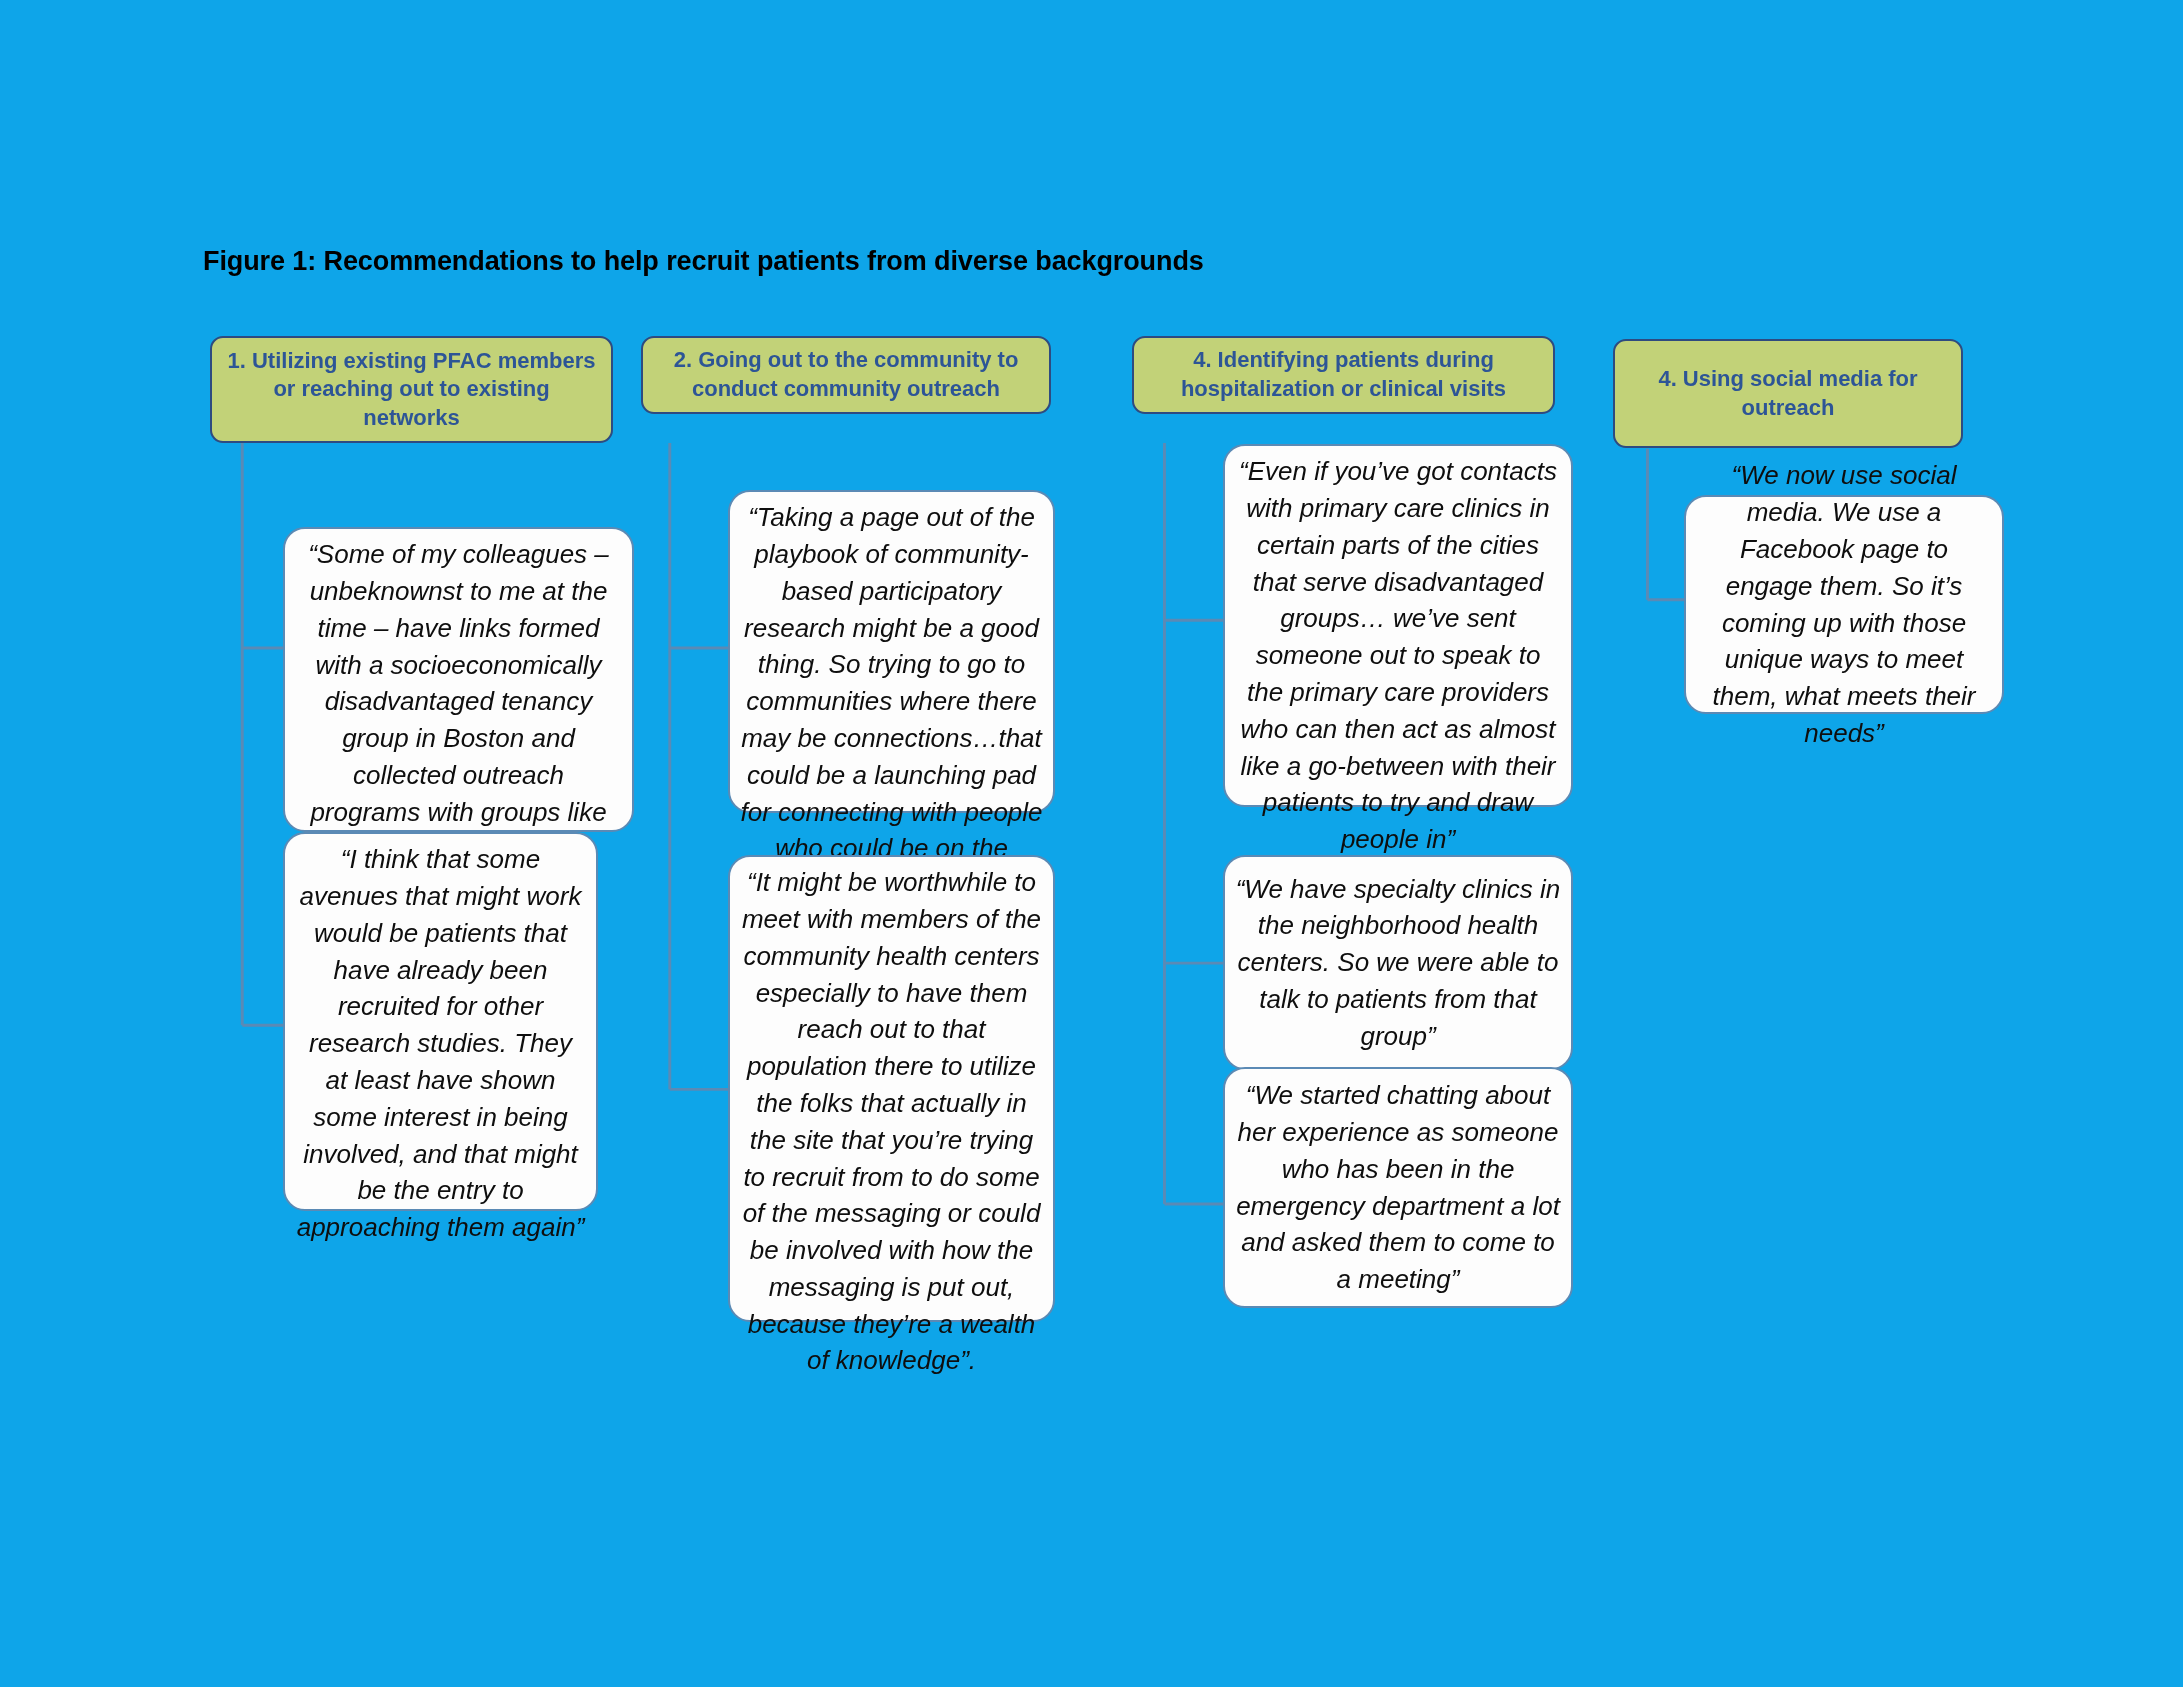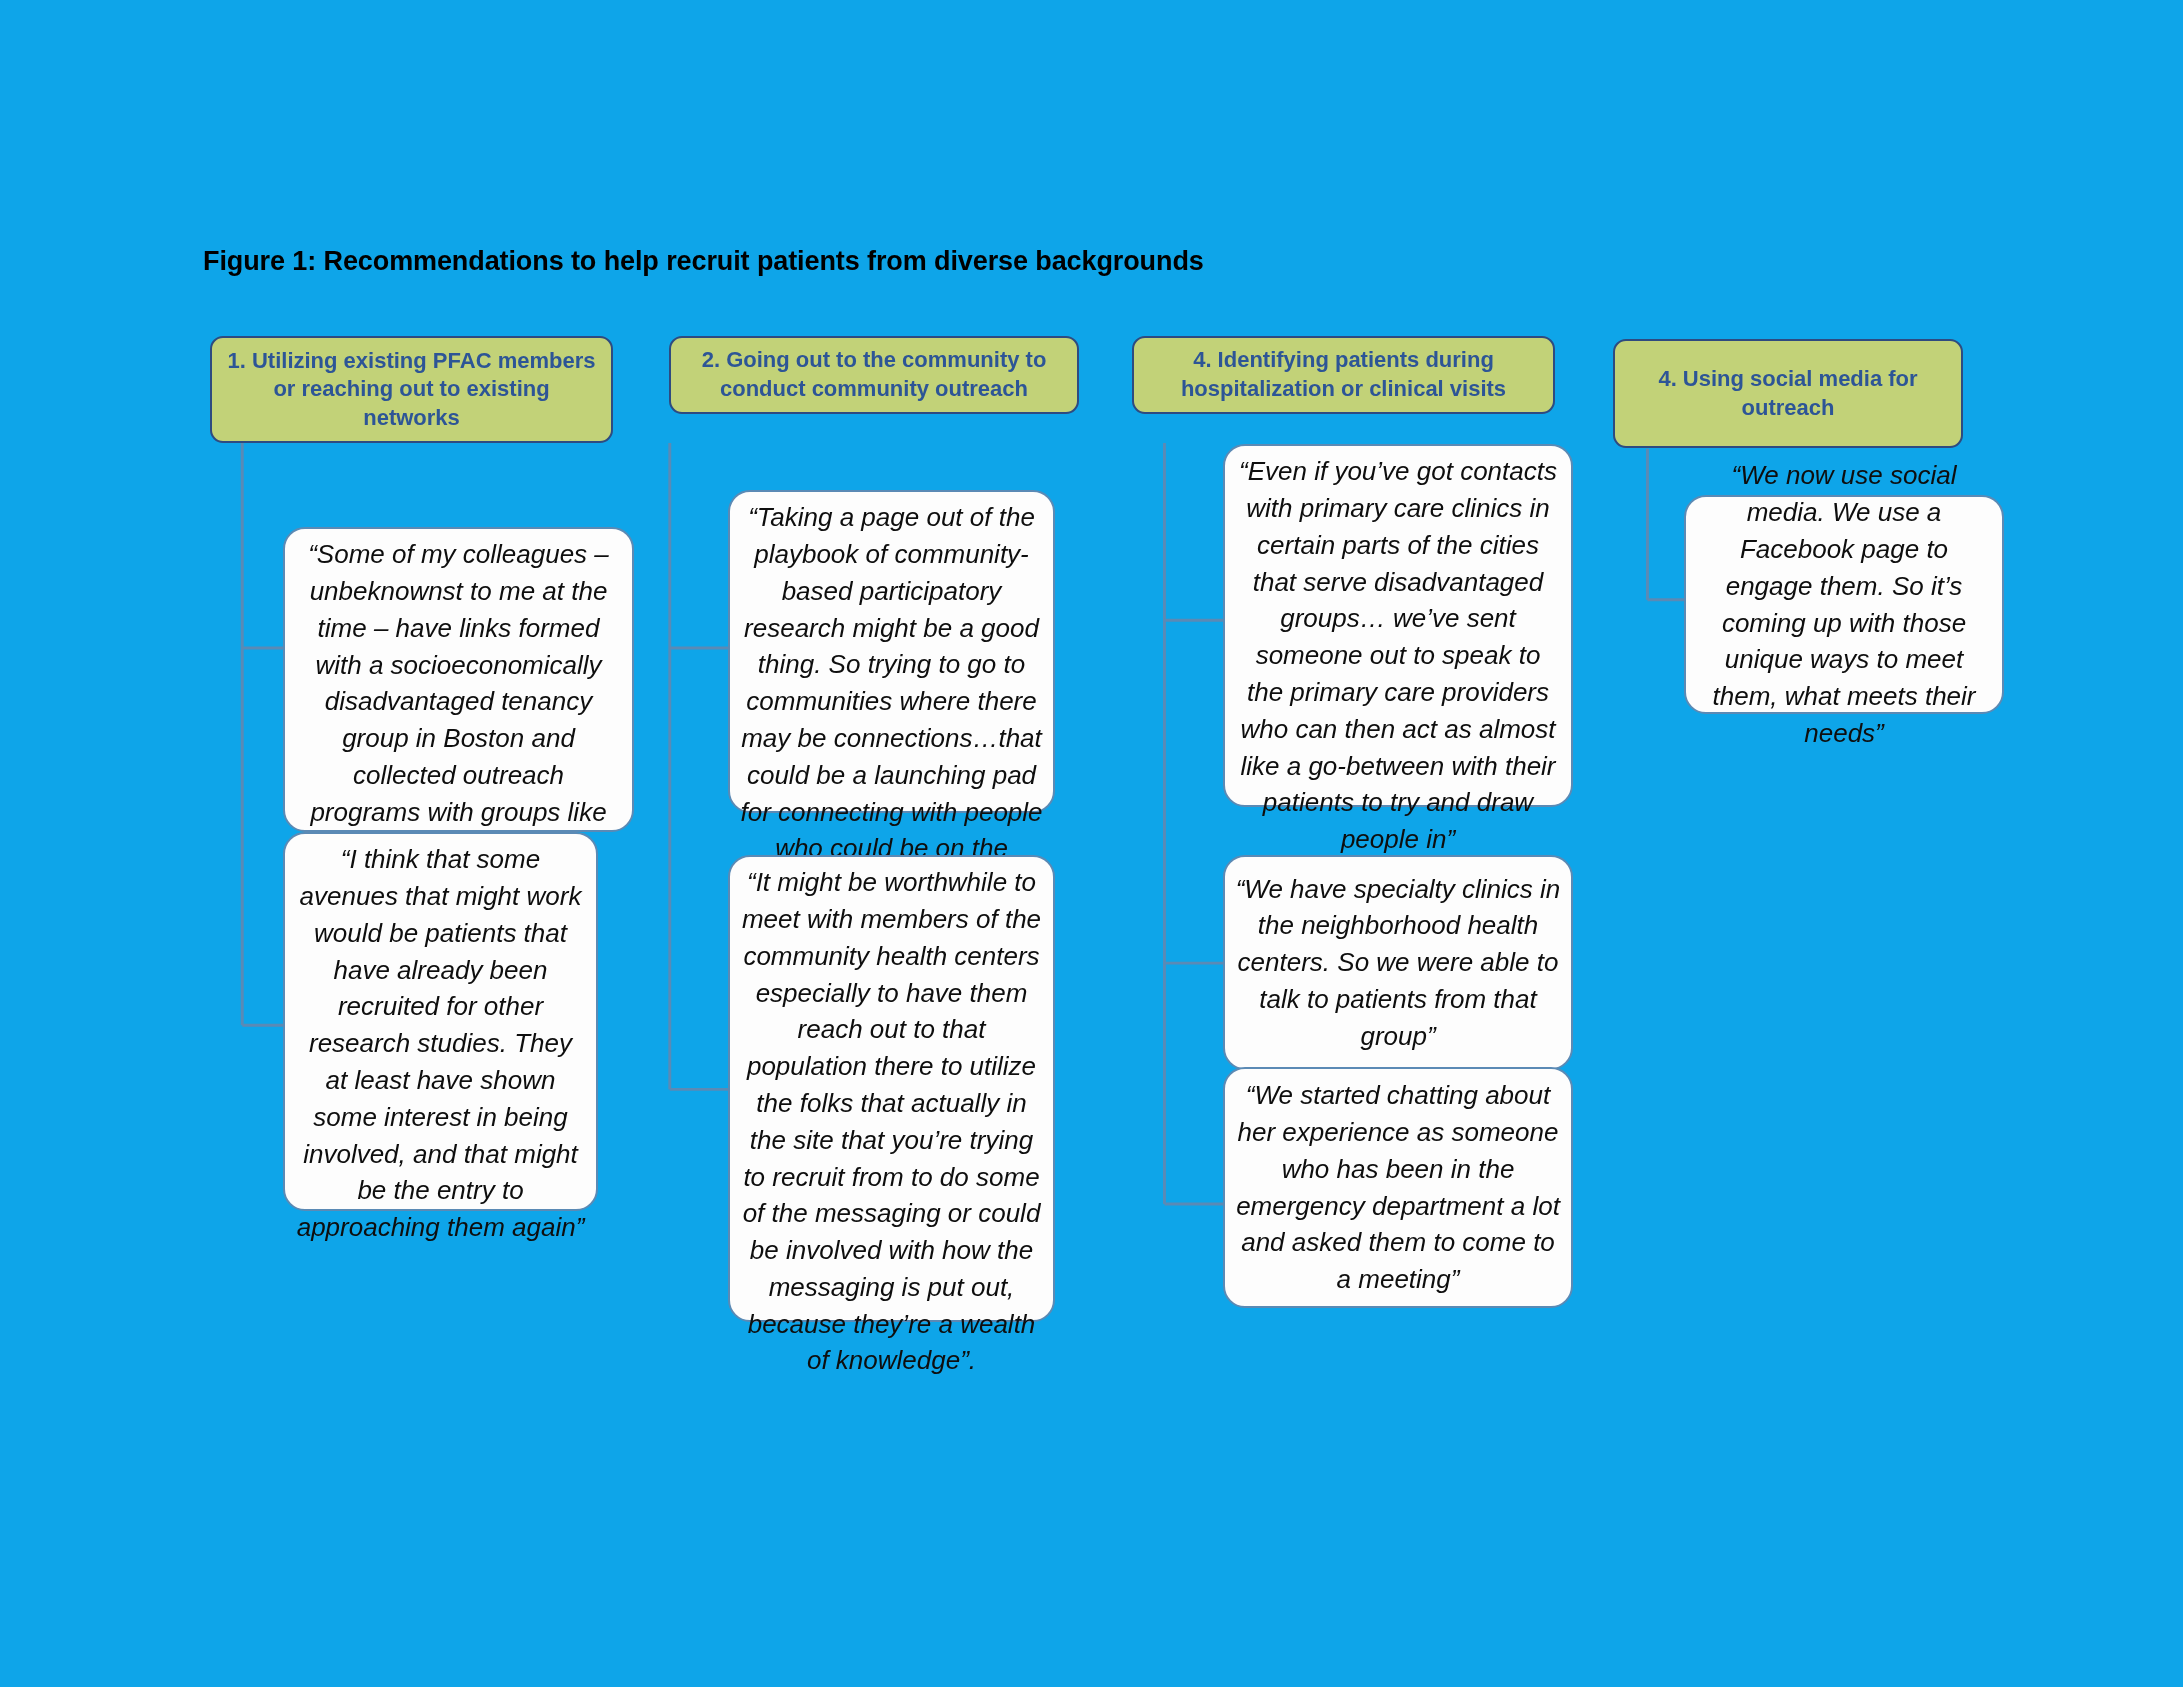--- a/index.html
+++ b/index.html
@@ -115,21 +115,21 @@
   </div>
 
   <div class="quote-box" style="left:283px; top:495px; width:351px; height:305px;margin-top:32px;">
     <span class="qb-text">“Some of my colleagues – unbeknownst to me at the time – have links formed with a socioeconomically disadvantaged tenancy group in Boston and collected outreach programs with groups like that”</span>
   </div>
 
   <div class="quote-box" style="left:283px; top:832px; width:315px; height:379px;">
     <span class="qb-text">“I think that some avenues that might work would be patients that have already been recruited for other research studies. They at least have shown some interest in being involved, and that might be the entry to approaching them again”</span>
   </div>
 
-  <div class="header-box" style="left:641px; top:336px; width:410px; height:78px;margin-left:28px;">
+  <div class="header-box" style="left:641px; top:336px; width:410px; height:78px;">
     <span class="hb-text">2. Going out to the community to conduct community outreach</span>
   </div>
 
   <div class="quote-box" style="left:728px; top:490px; width:327px; height:323px;">
     <span class="qb-text">“Taking a page out of the playbook of community-based participatory research might be a good thing. So trying to go to communities where there may be connections…that could be a launching pad for connecting with people who could be on the PFAC.”</span>
   </div>
 
   <div class="quote-box" style="left:728px; top:855px; width:327px; height:467px;">
     <span class="qb-text">“It might be worthwhile to meet with members of the community health centers especially to have them reach out to that population there to utilize the folks that actually in the site that you’re trying to recruit from to do some of the messaging or could be involved with how the messaging is put out, because they’re a wealth of knowledge”.</span>
   </div>

